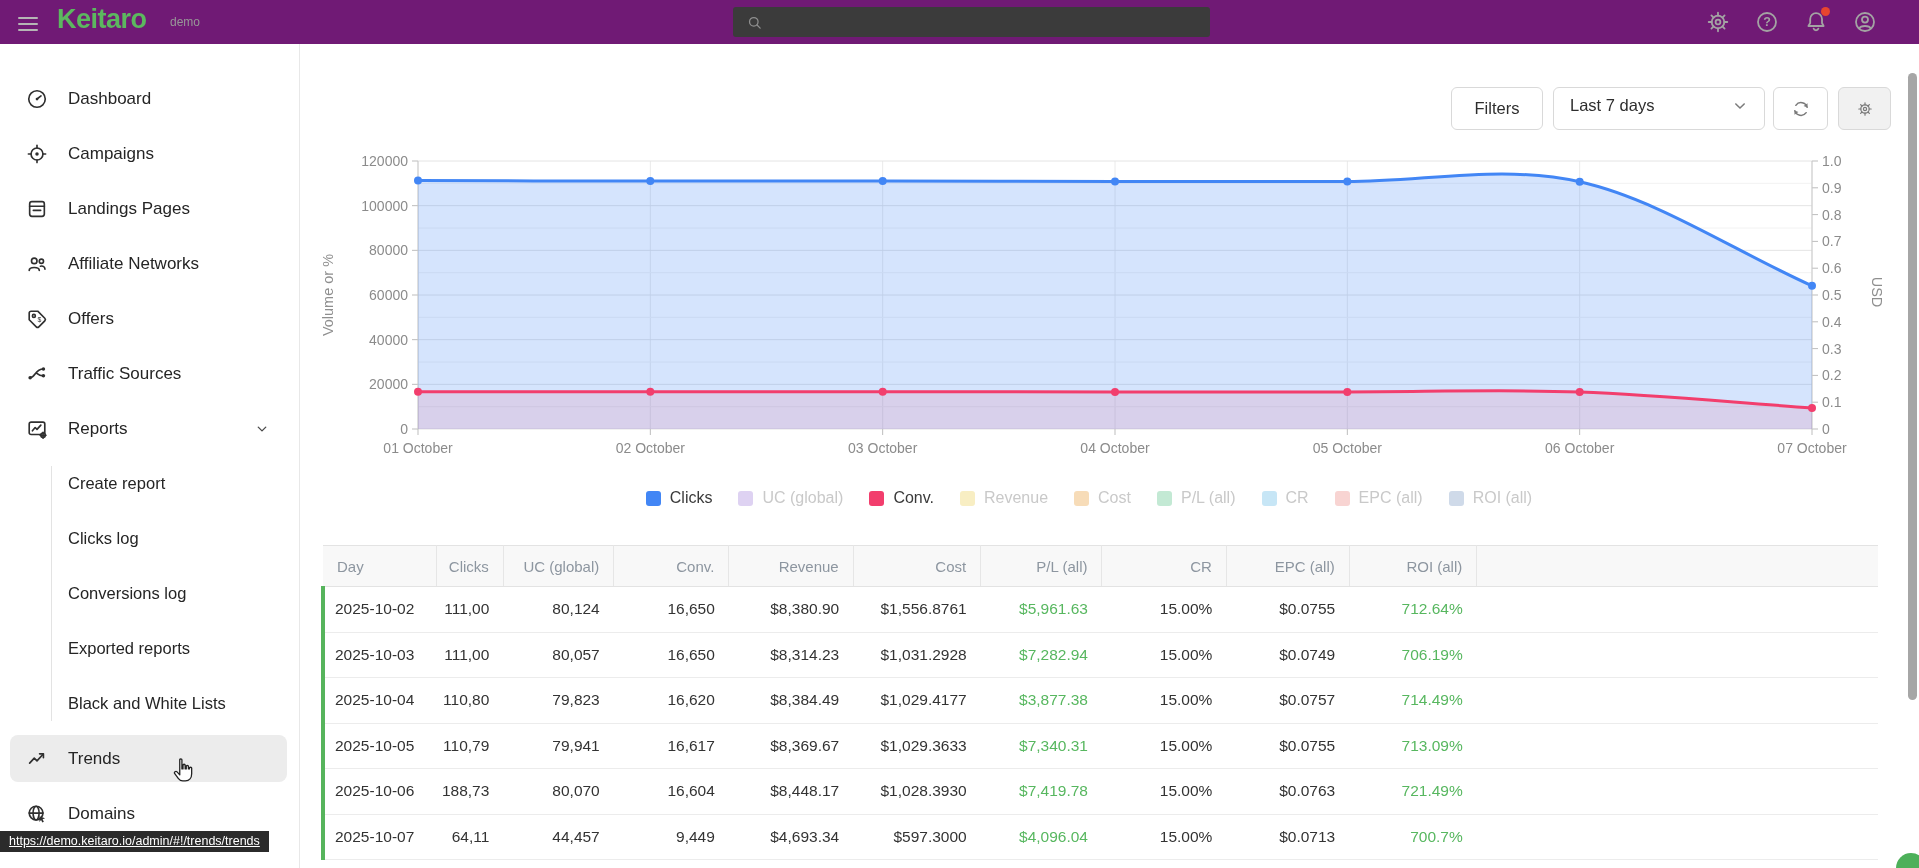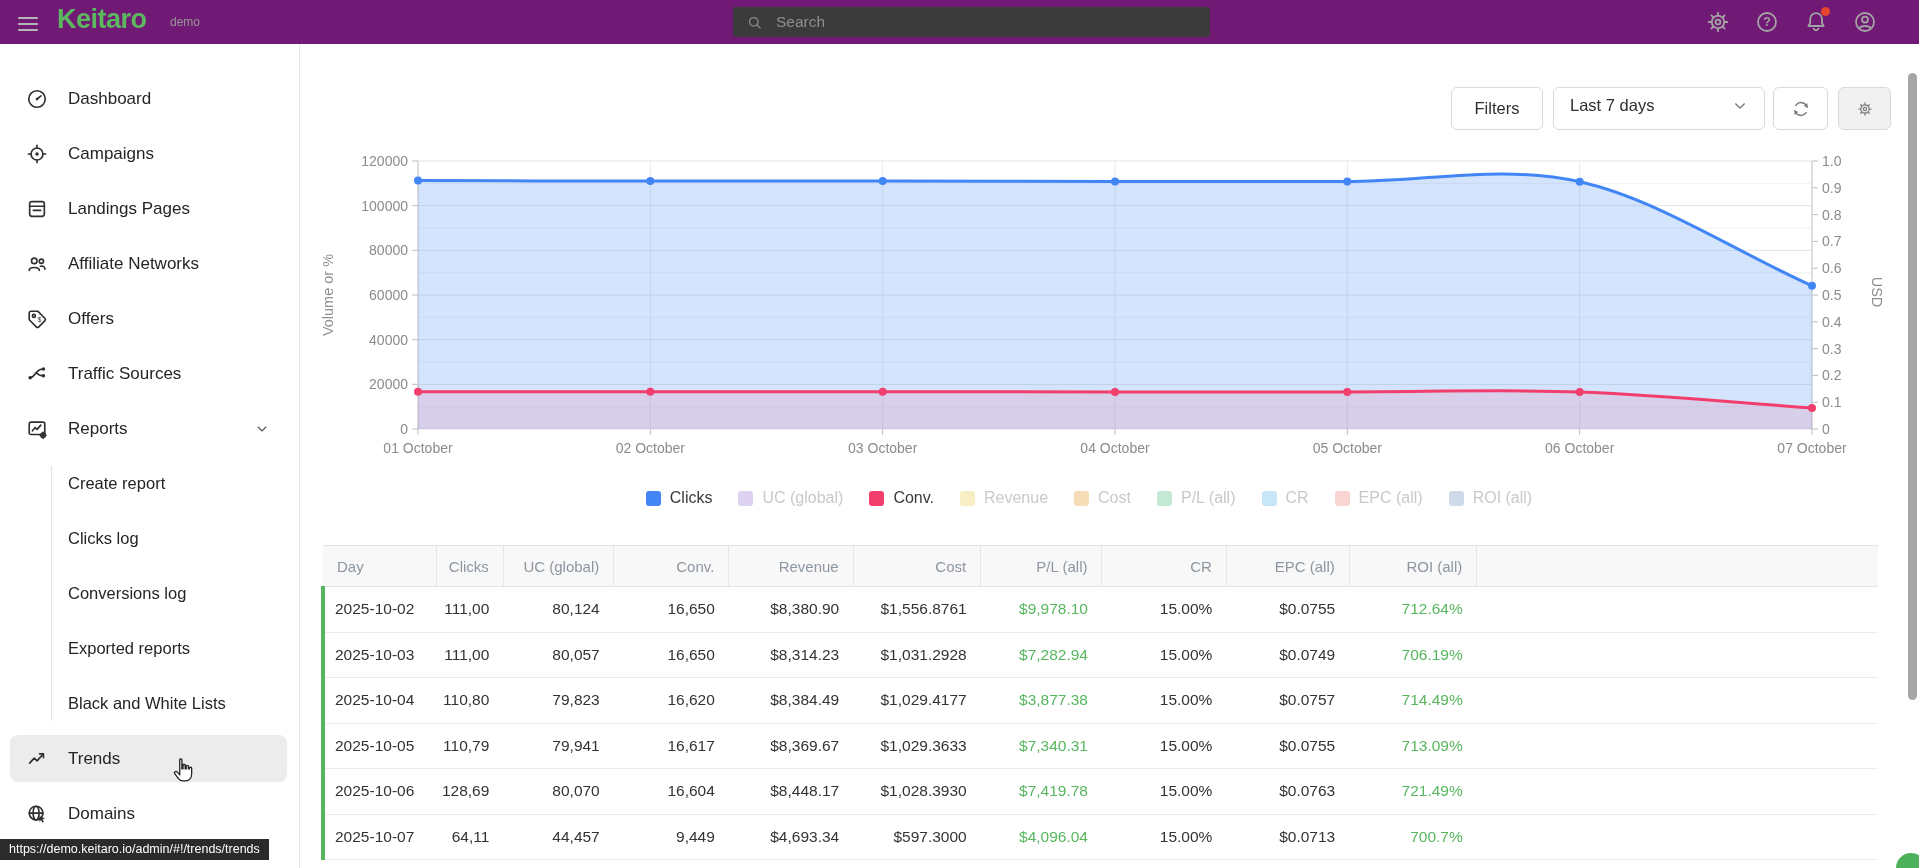--- a/index.html
+++ b/index.html
@@ -62,21 +62,21 @@
   .trends-table th{height:40px;background:#f8f8f8;color:#8d96a0;font-size:15px;font-weight:normal;text-align:right;padding:0 14px 0 0;border-top:1px solid #e3e3e3;border-bottom:1px solid #e3e3e3;border-right:1px solid #e6e6e6;white-space:nowrap;overflow:hidden;}
   .trends-table th.first{text-align:left;padding-left:14px;}
   .trends-table th.filler{border-right:none;}
   .trends-table td{height:44.5px;font-size:15.5px;color:#333;text-align:right;padding:0 14px 0 0;border-bottom:1px solid #ececec;white-space:nowrap;overflow:hidden;}
   .trends-table td.first{text-align:left;border-left:4px solid #56b45c;padding-left:10px;}
   .trends-table td.green{color:#57b75f;}
 
   
   .scrollbar-thumb{position:absolute;left:1908px;top:73px;width:9px;height:627px;background:#a6a6a6;border-radius:5px;z-index:50;}
   .chat-dot{position:absolute;left:1896px;top:853px;width:30px;height:30px;border-radius:50%;background:#4db05a;z-index:55;}
-  .status-tip{position:absolute;left:0;bottom:8px;background:#2b2b2b;color:#fff;font-size:12.5px;padding:3px 9px 4px;z-index:60;white-space:nowrap;}
+  .status-tip{position:absolute;left:0;bottom:16px;background:#2b2b2b;color:#fff;font-size:12.5px;padding:3px 9px 4px;z-index:60;white-space:nowrap;text-decoration:underline;}
   .cursor{position:absolute;left:170px;top:757px;width:26px;height:26px;z-index:70;pointer-events:none;}
   .icon svg{display:block;width:100%;height:100%;}
 </style>
 </head>
 <body>
 
 <div id="app">
 
   <div class="topbar">
     <div class="hamburger">
@@ -86,21 +86,20 @@
       </div>
     <div class="brand">Keitaro</div>
     <div class="brand-badge">demo</div>
     <div class="searchbox">
       <span class="icon" id="search-icon-slot">
           <svg viewBox="0 0 24 24" fill="none" stroke="currentColor" stroke-width="1.8" stroke-linecap="round" stroke-linejoin="round">
             <circle cx="11" cy="11" r="6"></circle>
             <line x1="15.6" y1="15.6" x2="20" y2="20"></line>
           </svg>
         </span>
-      <input placeholder="Search" style="">
     </div>
     <div class="top-actions" id="top-actions">
         <div class="tb-btn">
      <span class="icon">
             <svg viewBox="0 0 24 24" fill="none" stroke="currentColor" stroke-width="1.8" stroke-linecap="round" stroke-linejoin="round">
               <circle cx="12" cy="12" r="6.3"></circle>
               <circle cx="12" cy="12" r="2.4"></circle>
               <line x1="18.30" y1="12.00" x2="21.30" y2="12.00"></line>
               <line x1="16.45" y1="16.45" x2="18.58" y2="18.58"></line>
               <line x1="12.00" y1="18.30" x2="12.00" y2="21.30"></line>
@@ -474,21 +473,21 @@
         </tr>
       </thead>
       <tbody>
         <tr>
           <td class="first">2025-10-02</td>
           <td class="">111,00</td>
           <td class="">80,124</td>
           <td class="">16,650</td>
           <td class="">$8,380.90</td>
           <td class="">$1,556.8761</td>
-          <td class=" green">$9,978.10</td>
+          <td class=" green">$5,961.63</td>
           <td class="">15.00%</td>
           <td class="">$0.0755</td>
           <td class=" green">712.64%</td>
           <td></td>
         </tr>
         <tr>
           <td class="first">2025-10-03</td>
           <td class="">111,00</td>
           <td class="">80,057</td>
           <td class="">16,650</td>
@@ -521,21 +520,21 @@
           <td class="">$8,369.67</td>
           <td class="">$1,029.3633</td>
           <td class=" green">$7,340.31</td>
           <td class="">15.00%</td>
           <td class="">$0.0755</td>
           <td class=" green">713.09%</td>
           <td></td>
         </tr>
         <tr>
           <td class="first">2025-10-06</td>
-          <td class="">128,69</td>
+          <td class="">188,73</td>
           <td class="">80,070</td>
           <td class="">16,604</td>
           <td class="">$8,448.17</td>
           <td class="">$1,028.3930</td>
           <td class=" green">$7,419.78</td>
           <td class="">15.00%</td>
           <td class="">$0.0763</td>
           <td class=" green">721.49%</td>
           <td></td>
         </tr>

